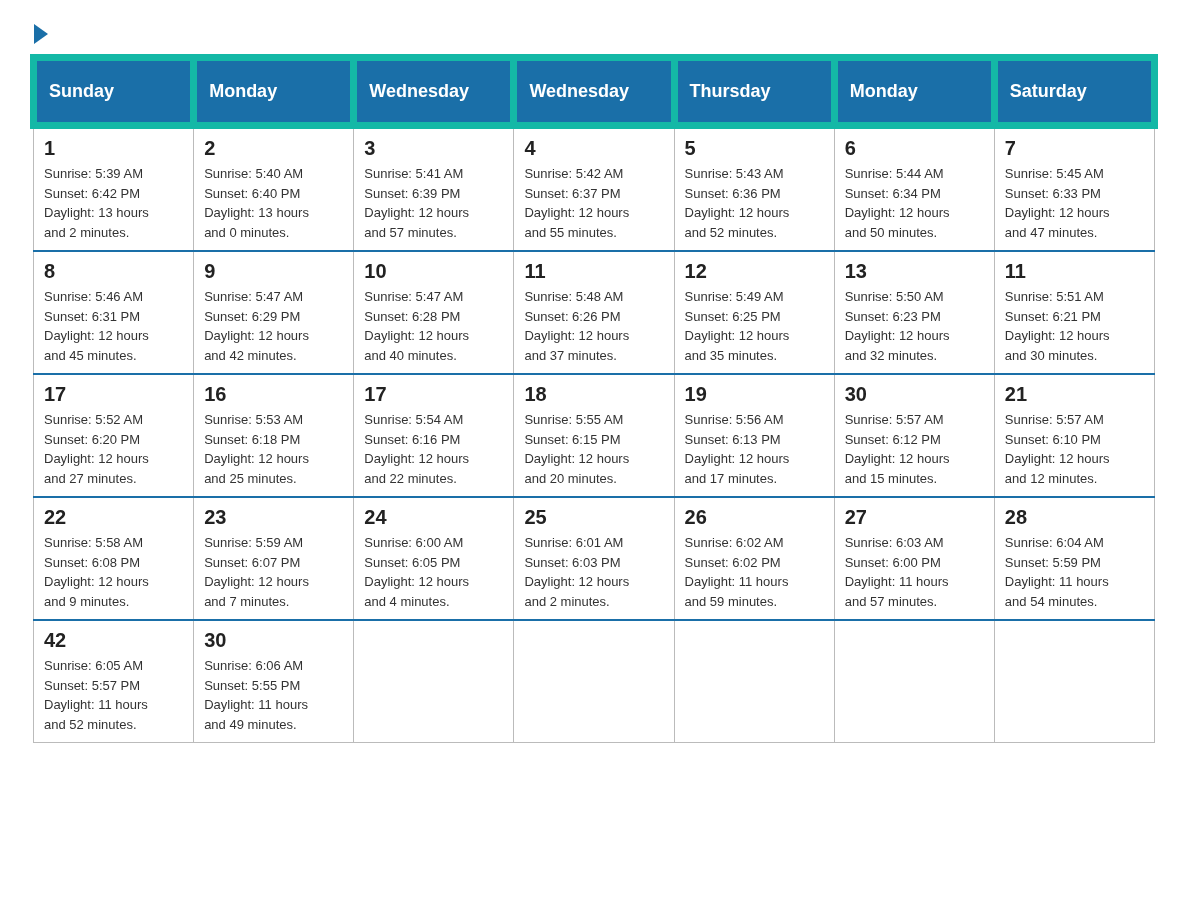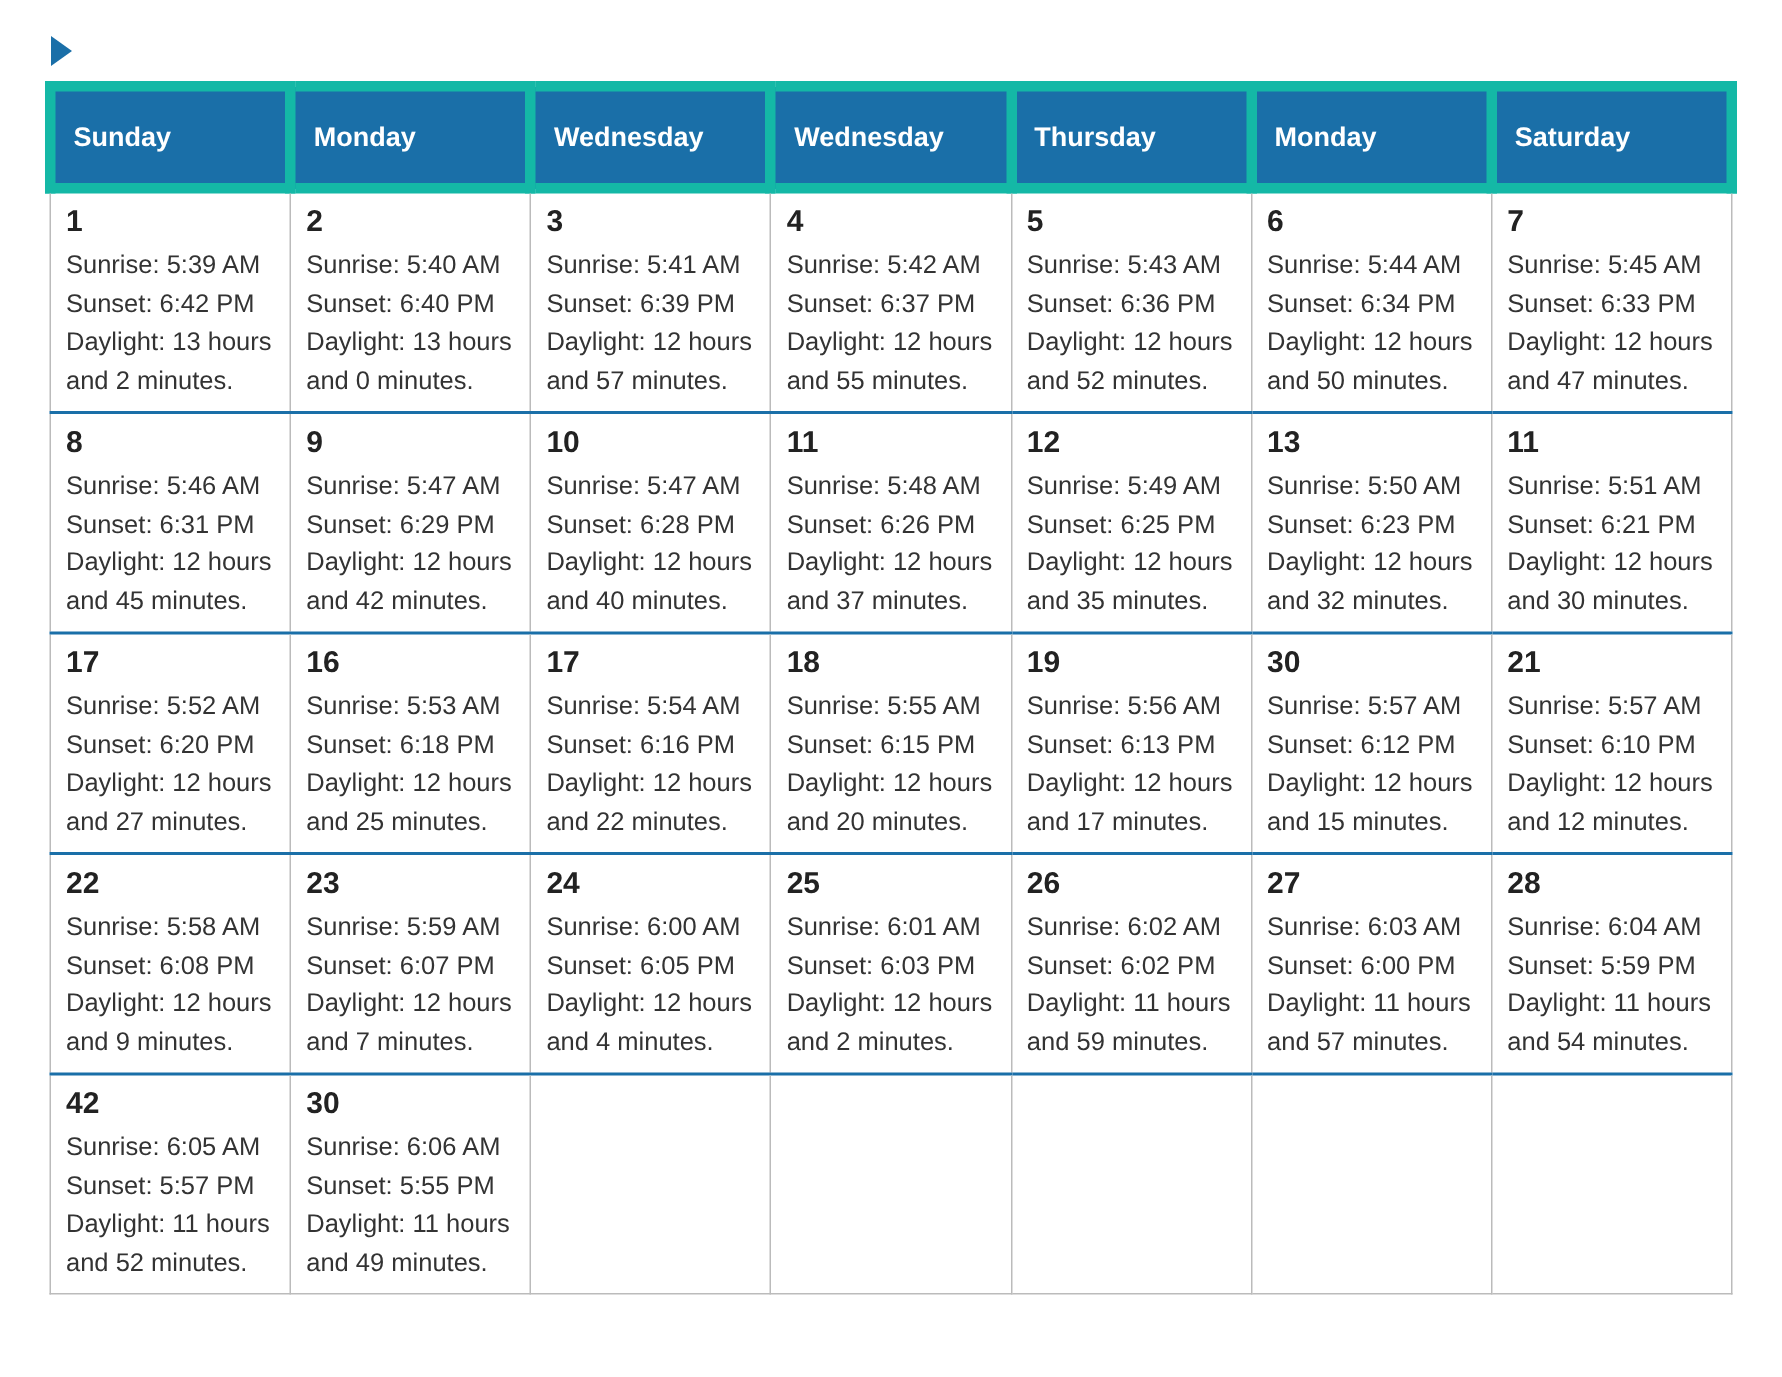--- a/index.html
+++ b/index.html
@@ -82,21 +82,21 @@
       min-height: 100px;
     }
     .day-number {
       font-size: 20px;
       font-weight: bold;
       color: #222;
       display: block;
       margin-bottom: 4px;
     }
     .day-info {
-      font-size: 17px;
+      font-size: 13px;
       color: #333;
       line-height: 1.5;
     }
     .empty-cell {
       background: #fff;
     }
     tr:not(:first-child) td {
       border-top: 2px solid #1a6fa8;
     }
   </style>

